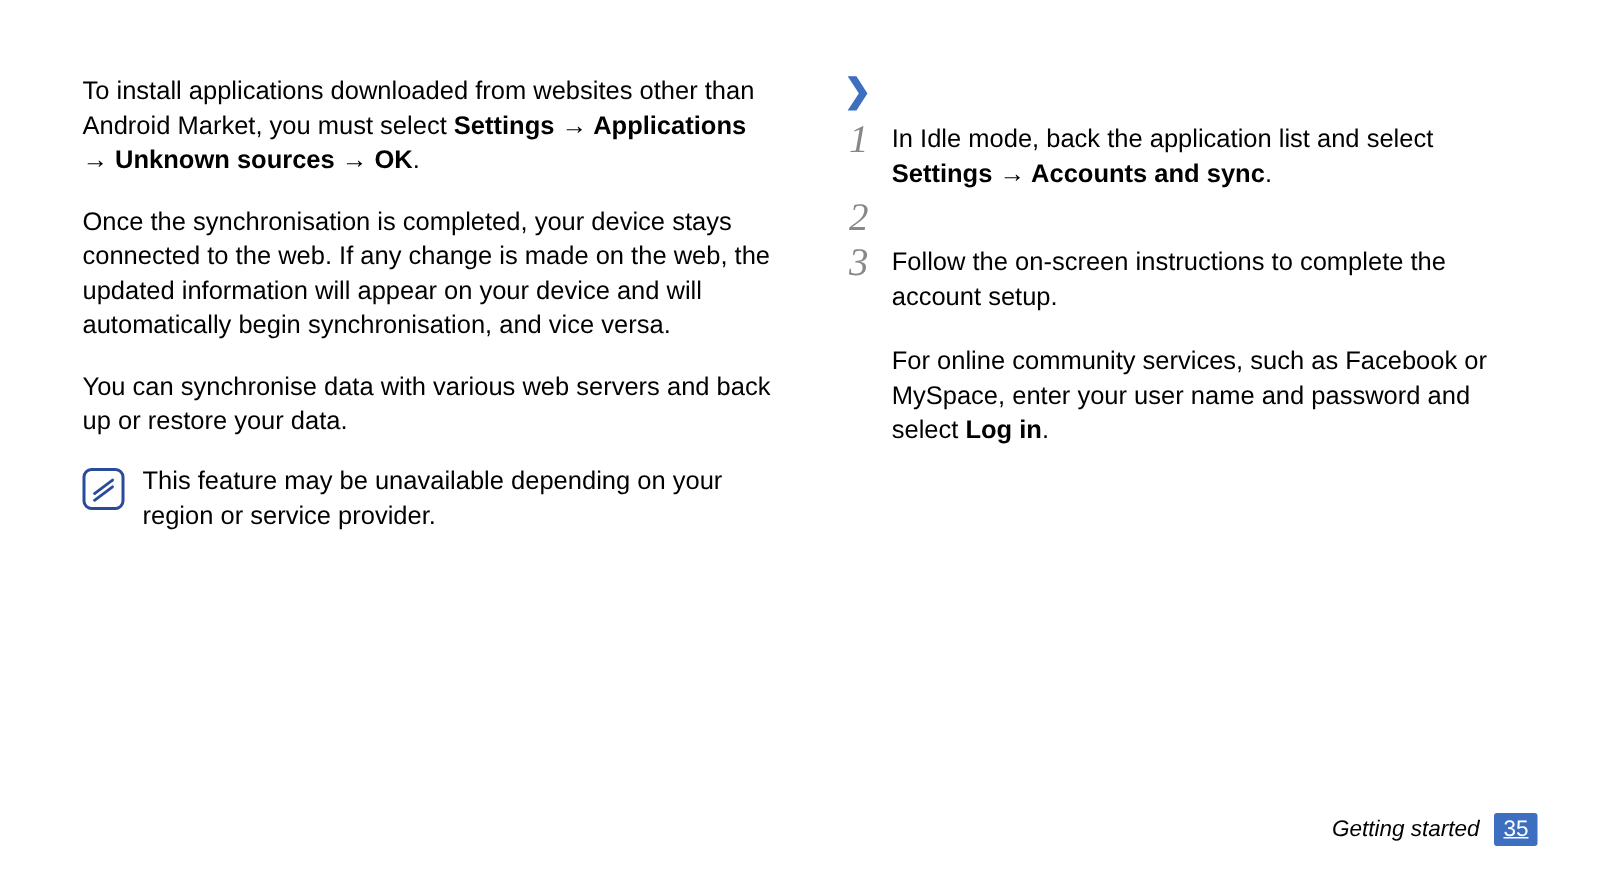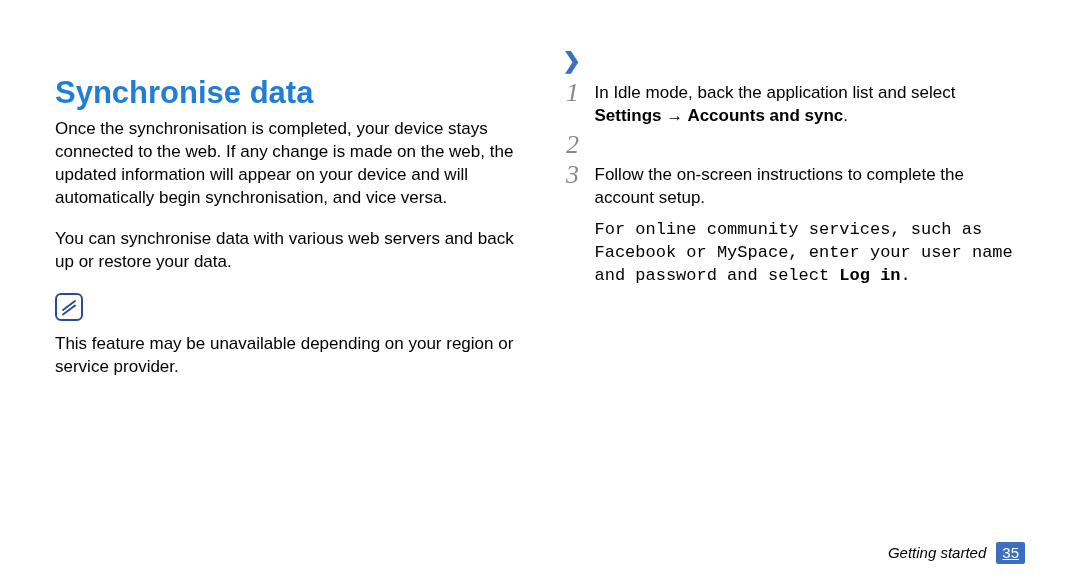--- a/index.html
+++ b/index.html
@@ -28,21 +28,20 @@
     color: #1f7fd6;
     font-size: 31px;
     font-weight: 600;
     margin: 22px 0 4px 0;
   }
   .note {
     display: flex;
     align-items: flex-start;
     gap: 12px;
     margin-top: 8px;
-    flex-direction: column;
   }
   .note-icon {
     width: 28px;
     height: 28px;
     flex: 0 0 28px;
     border: 2px solid #2a4a9a;
     border-radius: 6px;
     display: flex;
     align-items: center;
     justify-content: center;
@@ -80,21 +79,21 @@
   ol.steps > li .num {
     flex: 0 0 20px;
     font-family: Georgia, "Times New Roman", serif;
     font-style: italic;
     font-size: 26px;
     color: #888;
     line-height: 1;
     text-align: center;
   }
   ol.steps > li .step-body { flex: 1; padding-top: 2px; }
-  .step-extra { margin-left: 32px; margin-top: 9px; font-family: Liberation Mono, monospace; }
+  .step-extra { margin-left: 32px; margin-top: 20px; }
 
   .footer {
     position: absolute;
     right: 55px;
     bottom: 22px;
     display: flex;
     align-items: center;
     gap: 10px;
     font-style: italic;
     font-size: 15px;
@@ -108,22 +107,24 @@
     border-radius: 2px;
     font-size: 15px;
     text-decoration: underline;
   }
 </style>
 </head>
 <body>
 
 <div class="columns">
   <div class="col">
+    <p class="para">
+      <span>To install applications downloaded from websites other than Android Market, you must select </span><span class="bold">Settings → Applications → Unknown sources → OK</span><span>.</span>
+    </p>
 
-    <h1 class="section-title">Synchronise data</h1>
 
     <p class="para">Once the synchronisation is completed, your device stays connected to the web. If any change is made on the web, the updated information will appear on your device and will automatically begin synchronisation, and vice versa.</p>
     <p class="para">You can synchronise data with various web servers and back up or restore your data.</p>
 
     <div class="note">
       <div class="note-icon">
         <svg viewBox="0 0 24 24" fill="none" stroke="#2a4a9a" stroke-width="2.5" stroke-linecap="round">
           <path d="M4 16 L20 4"></path>
           <path d="M4 22 L20 10"></path>
         </svg>

